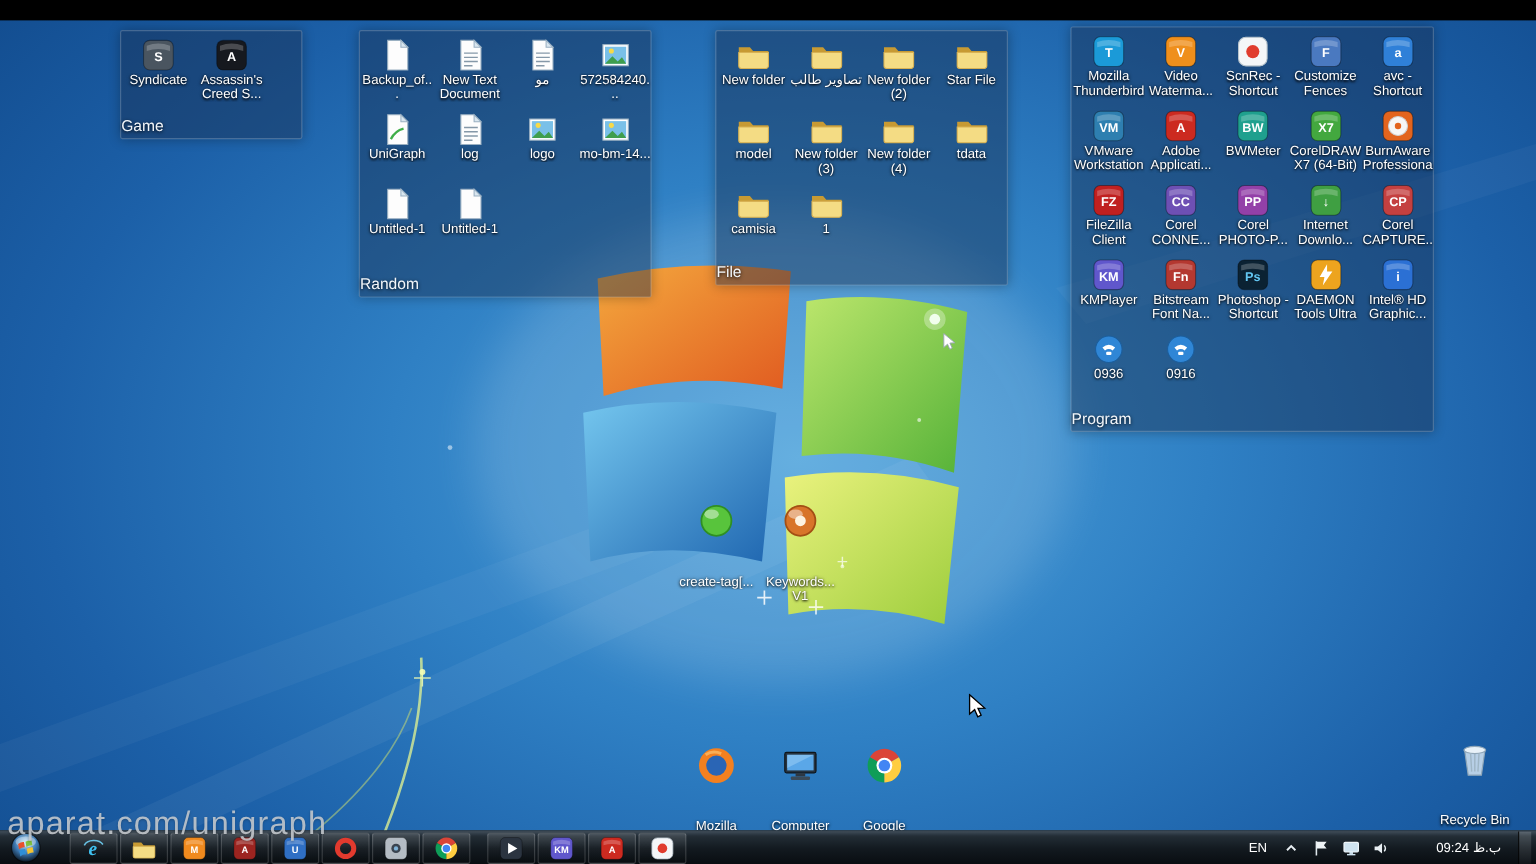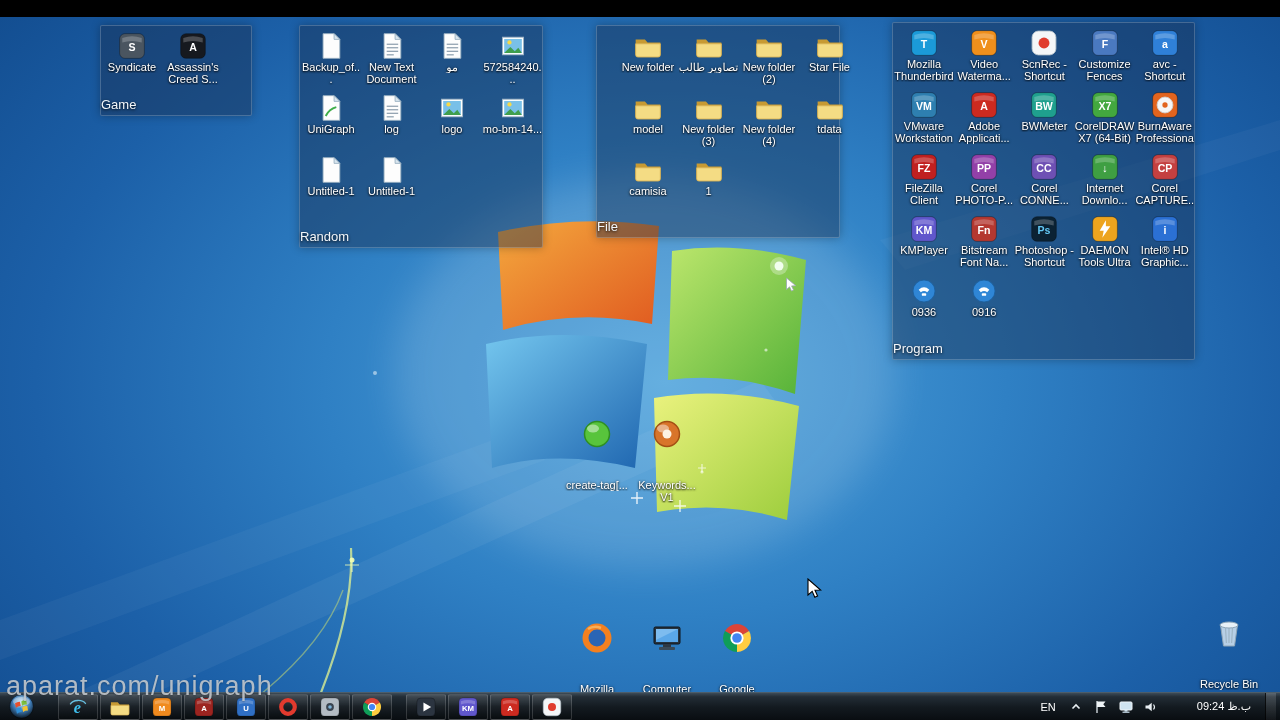--- a/index.html
+++ b/index.html
@@ -10,21 +10,21 @@
 
   .wallpaper { position:absolute; left:0; top:17px; width:1280px; height:675px;
     background: radial-gradient(ellipse 900px 620px at 52% 54%, #4ea3dc 0%, #2f80c4 38%, #1c60a8 70%, #114a8c 100%); }
   .wallpaper svg { display:block; width:100%; height:100%; }
 
   
   .fence { position:absolute; background:rgba(24,46,78,.44); border:1px solid rgba(255,255,255,.20);
     border-radius:2px; box-shadow:0 0 10px rgba(0,0,0,.28); }
   .fence-game    { left:100px; top:25px;  width:152px; height:91px; }
   .fence-random  { left:299px; top:25px;  width:244px; height:223px; }
-  .fence-file    { left:596px; top:25px;  width:244px; height:213px;padding-left:20px; }
+  .fence-file    { left:596px; top:25px;  width:244px; height:213px; }
   .fence-program { left:892px; top:22px;  width:303px; height:338px; }
   .fence-grid { display:grid; align-content:start; justify-content:start; padding:3px 0 0 1px; }
   .fence-game .fence-grid    { grid-template-columns:repeat(2,61px); }
   .fence-random .fence-grid  { grid-template-columns:repeat(4,60.5px); }
   .fence-file .fence-grid    { grid-template-columns:repeat(4,60.5px); }
   .fence-program .fence-grid { grid-template-columns:repeat(5,60.2px); }
   .fence-title { position:absolute; left:0; right:0; bottom:3px; color:#f2f6fa;
     font-size:13px; text-shadow:0 1px 3px rgba(0,0,0,.9); cursor:default; }
 
   .fence-item { width:60px; height:62px; display:flex; flex-direction:column; align-items:center;
@@ -493,36 +493,36 @@
               <rect x="3" y="3" width="28" height="28" rx="6" fill="#c02020" stroke="rgba(0,0,0,.35)"></rect>
               <path d="M6 8 q11 -4 22 0 l0 5 q-11 -3.5 -22 0 Z" fill="rgba(255,255,255,.22)"></path>
               <text x="17" y="22.5" text-anchor="middle" font-family="Liberation Sans, sans-serif" font-size="12" font-weight="bold" fill="#ffffff">FZ</text>
             </svg>
           </span>
           <span class="lbl">FileZilla Client</span>
         </div>
         <div class="fence-item">
           <span class="ic">
             <svg viewBox="0 0 34 34">
+              <rect x="3" y="3" width="28" height="28" rx="6" fill="#6e50b4" stroke="rgba(0,0,0,.35)"></rect>
+              <path d="M6 8 q11 -4 22 0 l0 5 q-11 -3.5 -22 0 Z" fill="rgba(255,255,255,.22)"></path>
+              <text x="17" y="22.5" text-anchor="middle" font-family="Liberation Sans, sans-serif" font-size="12" font-weight="bold" fill="#ffffff">CC</text>
+            </svg>
+          </span>
+          <span class="lbl">Corel CONNE...</span>
+        </div>
+        <div class="fence-item">
+          <span class="ic">
+            <svg viewBox="0 0 34 34">
               <rect x="3" y="3" width="28" height="28" rx="6" fill="#9340a8" stroke="rgba(0,0,0,.35)"></rect>
               <path d="M6 8 q11 -4 22 0 l0 5 q-11 -3.5 -22 0 Z" fill="rgba(255,255,255,.22)"></path>
               <text x="17" y="22.5" text-anchor="middle" font-family="Liberation Sans, sans-serif" font-size="12" font-weight="bold" fill="#ffffff">PP</text>
             </svg>
           </span>
           <span class="lbl">Corel PHOTO-P...</span>
-        </div>
-        <div class="fence-item">
-          <span class="ic">
-            <svg viewBox="0 0 34 34">
-              <rect x="3" y="3" width="28" height="28" rx="6" fill="#6e50b4" stroke="rgba(0,0,0,.35)"></rect>
-              <path d="M6 8 q11 -4 22 0 l0 5 q-11 -3.5 -22 0 Z" fill="rgba(255,255,255,.22)"></path>
-              <text x="17" y="22.5" text-anchor="middle" font-family="Liberation Sans, sans-serif" font-size="12" font-weight="bold" fill="#ffffff">CC</text>
-            </svg>
-          </span>
-          <span class="lbl">Corel CONNE...</span>
         </div>
         <div class="fence-item">
           <span class="ic">
             <svg viewBox="0 0 34 34">
               <rect x="3" y="3" width="28" height="28" rx="6" fill="#3f9f42" stroke="rgba(0,0,0,.35)"></rect>
               <path d="M6 8 q11 -4 22 0 l0 5 q-11 -3.5 -22 0 Z" fill="rgba(255,255,255,.22)"></path>
               <text x="17" y="22.5" text-anchor="middle" font-family="Liberation Sans, sans-serif" font-size="12" font-weight="bold" fill="#ffffff">↓</text>
             </svg>
           </span>
           <span class="lbl">Internet Downlo...</span>

